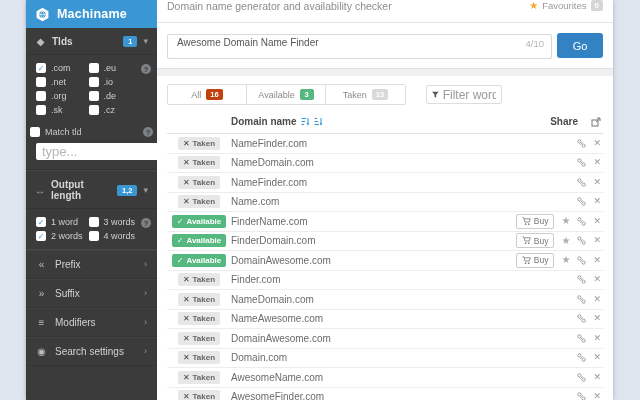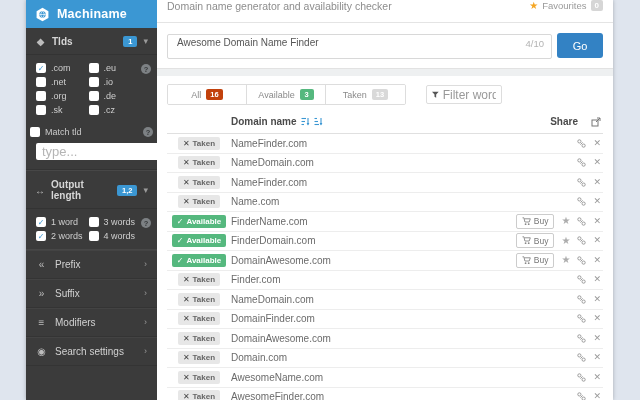--- a/index.html
+++ b/index.html
@@ -509,21 +509,21 @@
     </span>
   </div>
 
   <div class="row">
     <span class="badge-cell">
       <span class="status-badge taken">
         <span class="glyph">✕</span>
         <span class="st-label">Taken</span>
       </span>
     </span>
-    <a class="domain">DomainFinder.com</a>
+    <a class="domain">NameAwesome.com</a>
     <span class="actions">
 
       <span class="act-link">
         <svg width="9" height="9" viewBox="0 0 9 9">
           <circle cx="2.4" cy="2.4" r="1.6" fill="none" stroke="#9a9a9a" stroke-width="1"></circle>
           <circle cx="6.6" cy="6.6" r="1.6" fill="none" stroke="#9a9a9a" stroke-width="1"></circle>
           <line x1="3.4" y1="5.6" x2="5.6" y2="3.4" stroke="#9a9a9a" stroke-width="1"></line>
         </svg>
       </span>
       <span class="act-x">✕</span>

